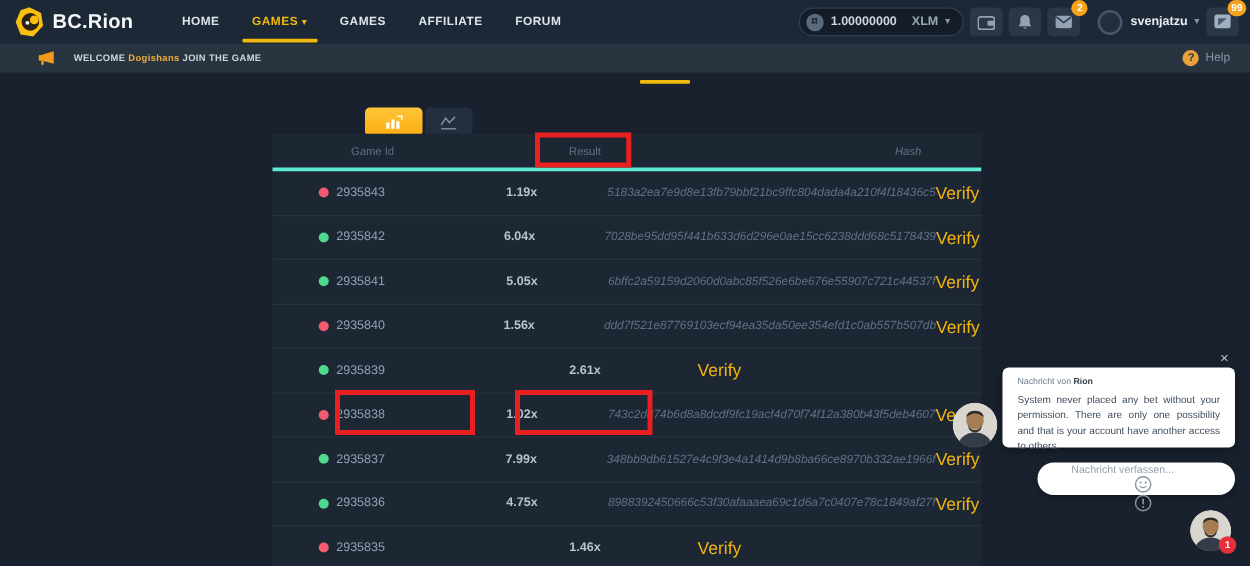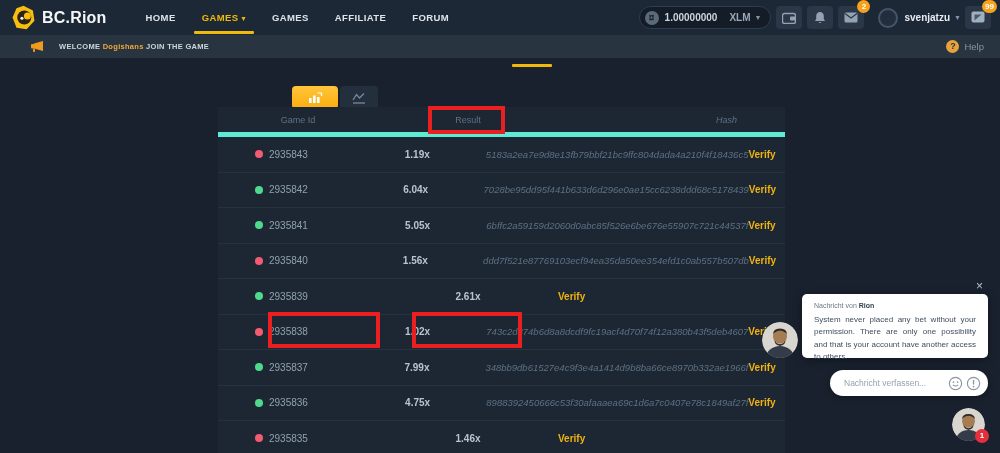--- a/index.html
+++ b/index.html
@@ -55,53 +55,53 @@
   
   .tab-indicator { position:absolute; left:512px; top:64px; width:40px; height:3px;
     background:#f0b90b; border-radius:1px; }
   .view-tabs { position:absolute; left:292px; top:86px; display:flex; gap:2px; }
   .view-tab { height:23px; border-radius:4px; display:flex; align-items:center; justify-content:center; cursor:pointer; }
   .view-tab.active { width:46px; background:linear-gradient(180deg,#ffc53a,#fbad0e); }
   .view-tab.inactive { width:38px; background:#242f3e; }
 
   
   .table { position:absolute; left:218px; top:107px; width:567px; background:#1d2734; }
-  .thead { display:flex; height:30px; align-items:center; border-bottom:5px solid #5eead4; }
+  .thead { display:flex; height:30px; align-items:center; border-bottom:3px solid #5eead4; }
   .tr { display:flex; height:35.5px; align-items:center; border-bottom:1px solid #27323f; }
   .c-game { width:160px; display:flex; align-items:center; padding-left:37px; }
   .c-result { width:180px; text-align:center; }
   .c-hash { flex:1; text-align:right;font-style:italic; }
   .c-verify { width:48px; text-align:left; }
   .th { font-size:9px; color:#5f7183; font-weight:normal; }
   .thead .c-game { padding-left:0; text-align:center; display:block; }
   .dot { width:8px; height:8px; border-radius:50%; margin-right:6px; flex:none; }
   .game-id { font-size:10px; color:#91a1b0; }
   .result-val { font-size:10px; font-weight:bold; color:#b9c4d0; }
   .hash-val { font-size:9.5px; color:#5d7083; }
-  .verify { font-size:10px; font-weight:bold; color:#f1b30e; cursor:pointer; }
+  .verify { font-size:14px; font-weight:normal; color:#f1b30e; cursor:pointer; }
 
   
   .anno { position:absolute; border:4px solid #e9201f; z-index:8; }
   .anno-result-header { left:428px; top:106px; width:77px; height:28px; }
   .anno-game-id { left:268px; top:312px; width:112px; height:36px; }
   .anno-result-value { left:412px; top:312px; width:110px; height:36px; }
 
   
   .chat-close { position:absolute; left:976px; top:280px; color:#b9c2cc; font-size:12px;
     cursor:pointer; z-index:11; line-height:1; }
   .chat-card { position:absolute; left:802px; top:294px; width:186px; height:64px; background:#ffffff;
     border-radius:5px; padding:8px 12px; z-index:10; box-shadow:0 2px 8px rgba(0,0,0,.35); }
   .chat-card-title { font-size:7px; color:#6b7886; }
   .chat-card-title b { color:#33414f; }
   .chat-card-body { margin-top:5px; font-size:8px; line-height:1.55; color:#3f4e5e; text-align:justify; }
   .msg-avatar { position:absolute; left:762px; top:322px; width:36px; height:36px; border-radius:50%;
     overflow:hidden; z-index:11; }
   .chat-input-wrap { position:absolute; left:830px; top:370px; width:158px; height:26px; background:#fff;
     border-radius:13px; display:flex; align-items:center; padding:0 7px 0 14px; z-index:10;
-    box-shadow:0 2px 6px rgba(0,0,0,.3); }
+    box-shadow:0 2px 6px rgba(0,0,0,.3);flex-direction:column; }
   .chat-input { border:none; outline:none; flex:1; min-width:0; font-size:8.5px; color:#4a5663;
     font-family:"Liberation Sans","DejaVu Sans",sans-serif; background:transparent; }
   .chat-input::placeholder { color:#97a2ad; }
   .pill-icon { width:15px; height:15px; margin-left:3px; cursor:pointer; flex:none; }
   .bottom-avatar { position:absolute; left:952px; top:408px; width:33px; height:33px; border-radius:50%;
     z-index:10; }
   .bottom-avatar .photo { width:33px; height:33px; border-radius:50%; overflow:hidden; }
   .avatar-badge { position:absolute; right:-4px; bottom:-2px; width:14px; height:14px; background:#e5303c;
     border-radius:50%; color:#fff; font-size:8px; font-weight:bold; text-align:center; line-height:14px; }
 </style>

